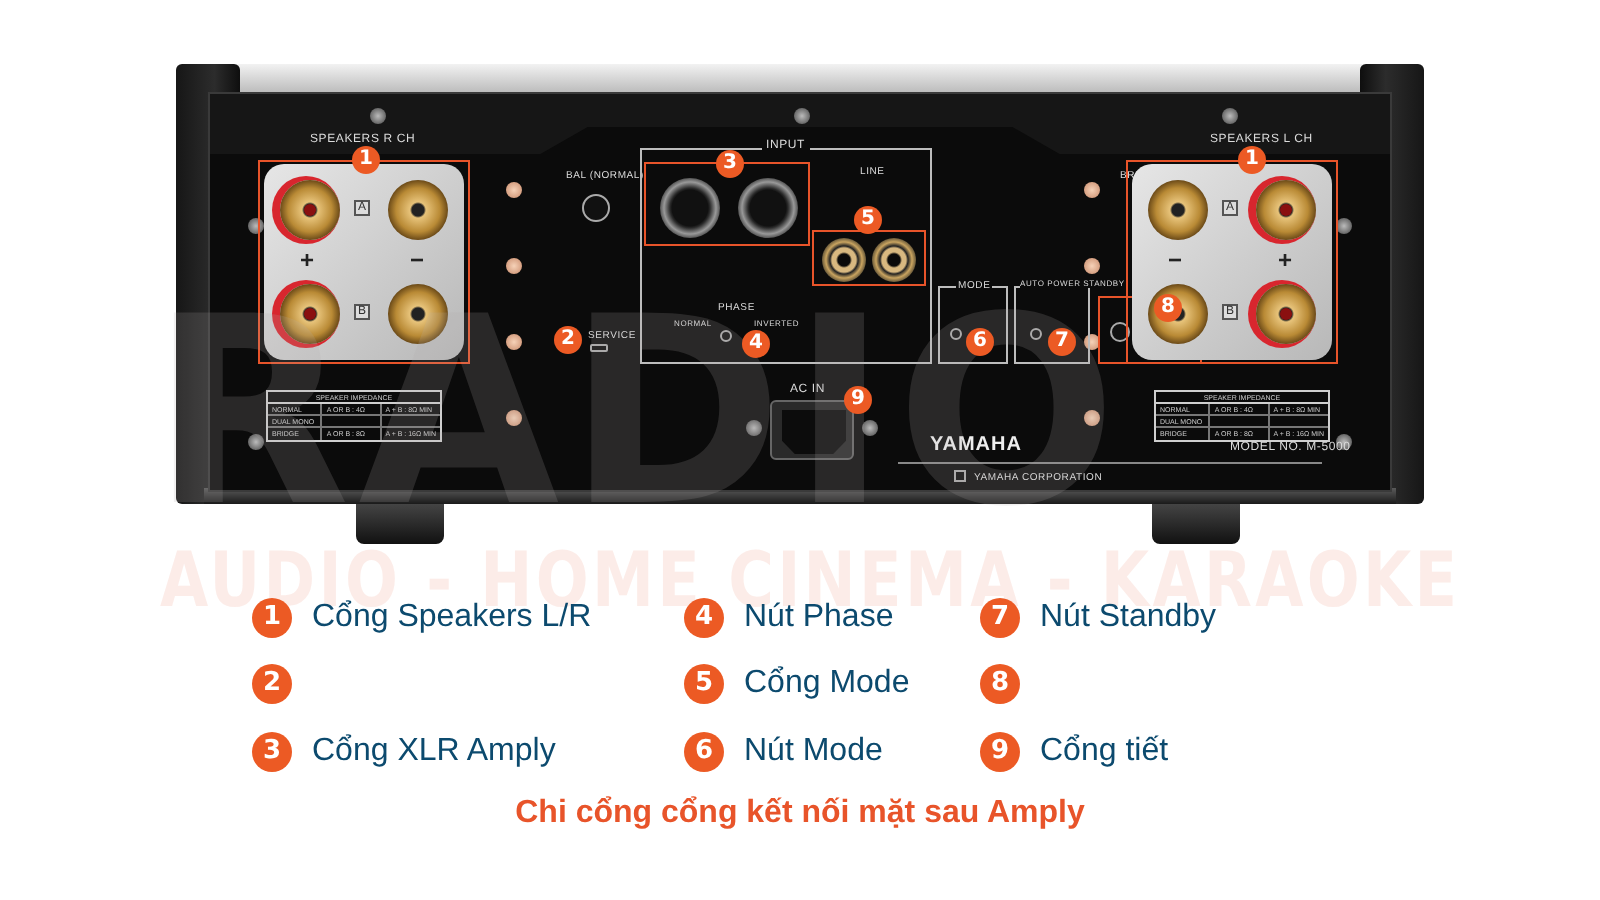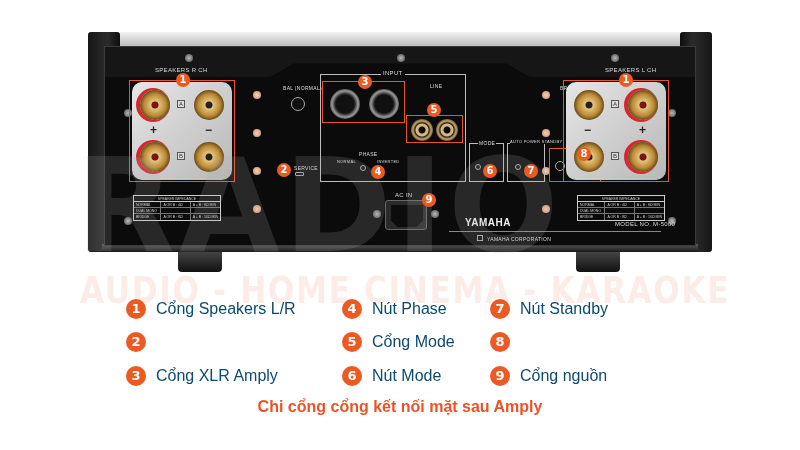--- a/index.html
+++ b/index.html
@@ -250,17 +250,17 @@
     </div>
   <div class="legend-item" style="left:364px;top:0">
       <span class="legend-num">7</span>
       <span class="legend-label">Nút Standby</span>
     </div>
   <div class="legend-item" style="left:364px;top:33px">
       <span class="legend-num">8</span>
     </div>
   <div class="legend-item" style="left:364px;top:67px">
       <span class="legend-num">9</span>
-      <span class="legend-label">Cổng nguồn</span>
+      <span class="legend-label">Cổng tiết</span>
     </div>
 </div>
 
 <div class="caption">Chi cổng cổng kết nối mặt sau Amply</div>
 
 </body></html>

